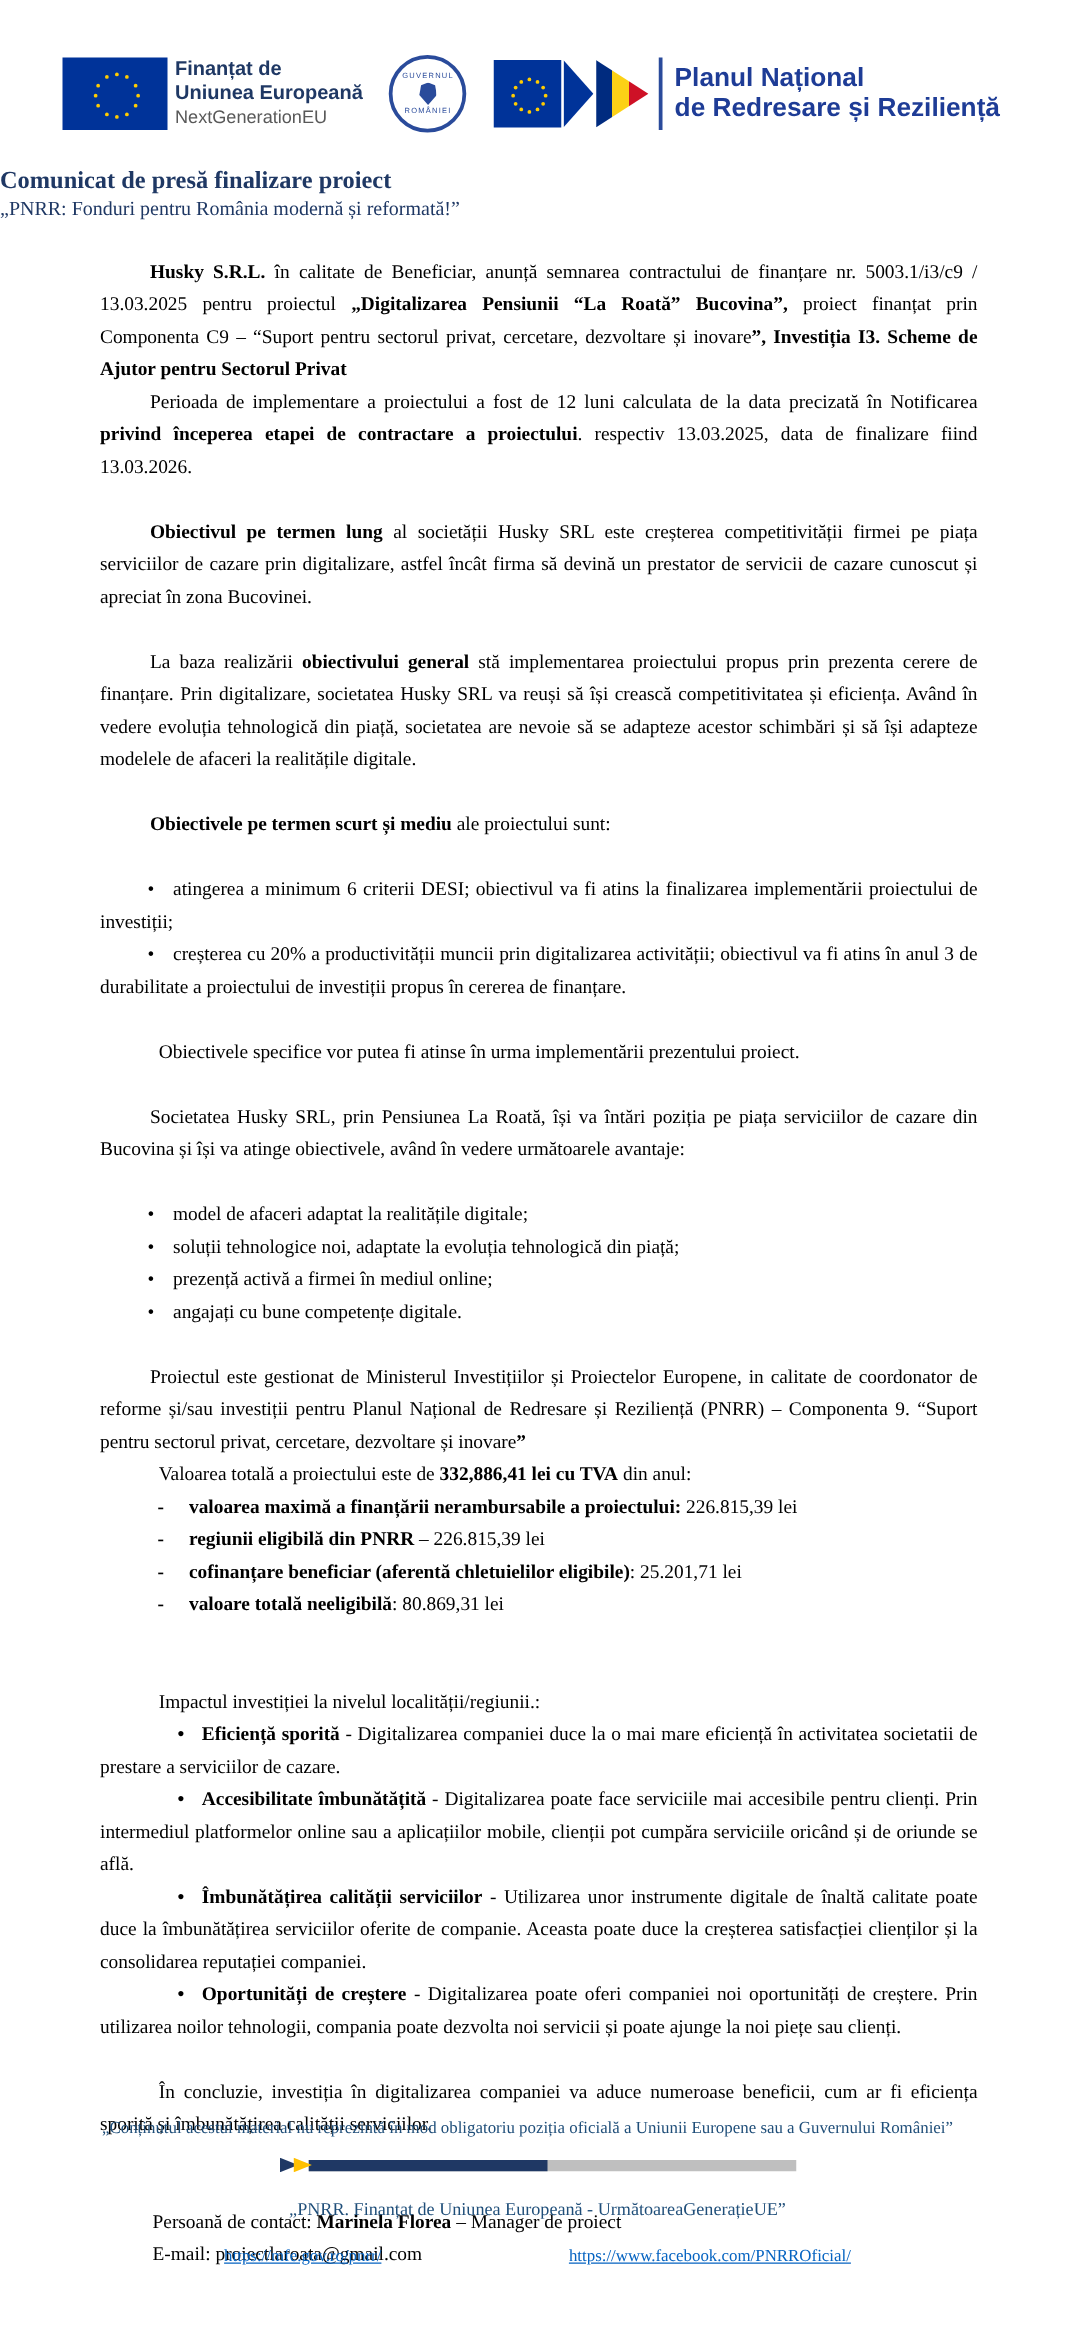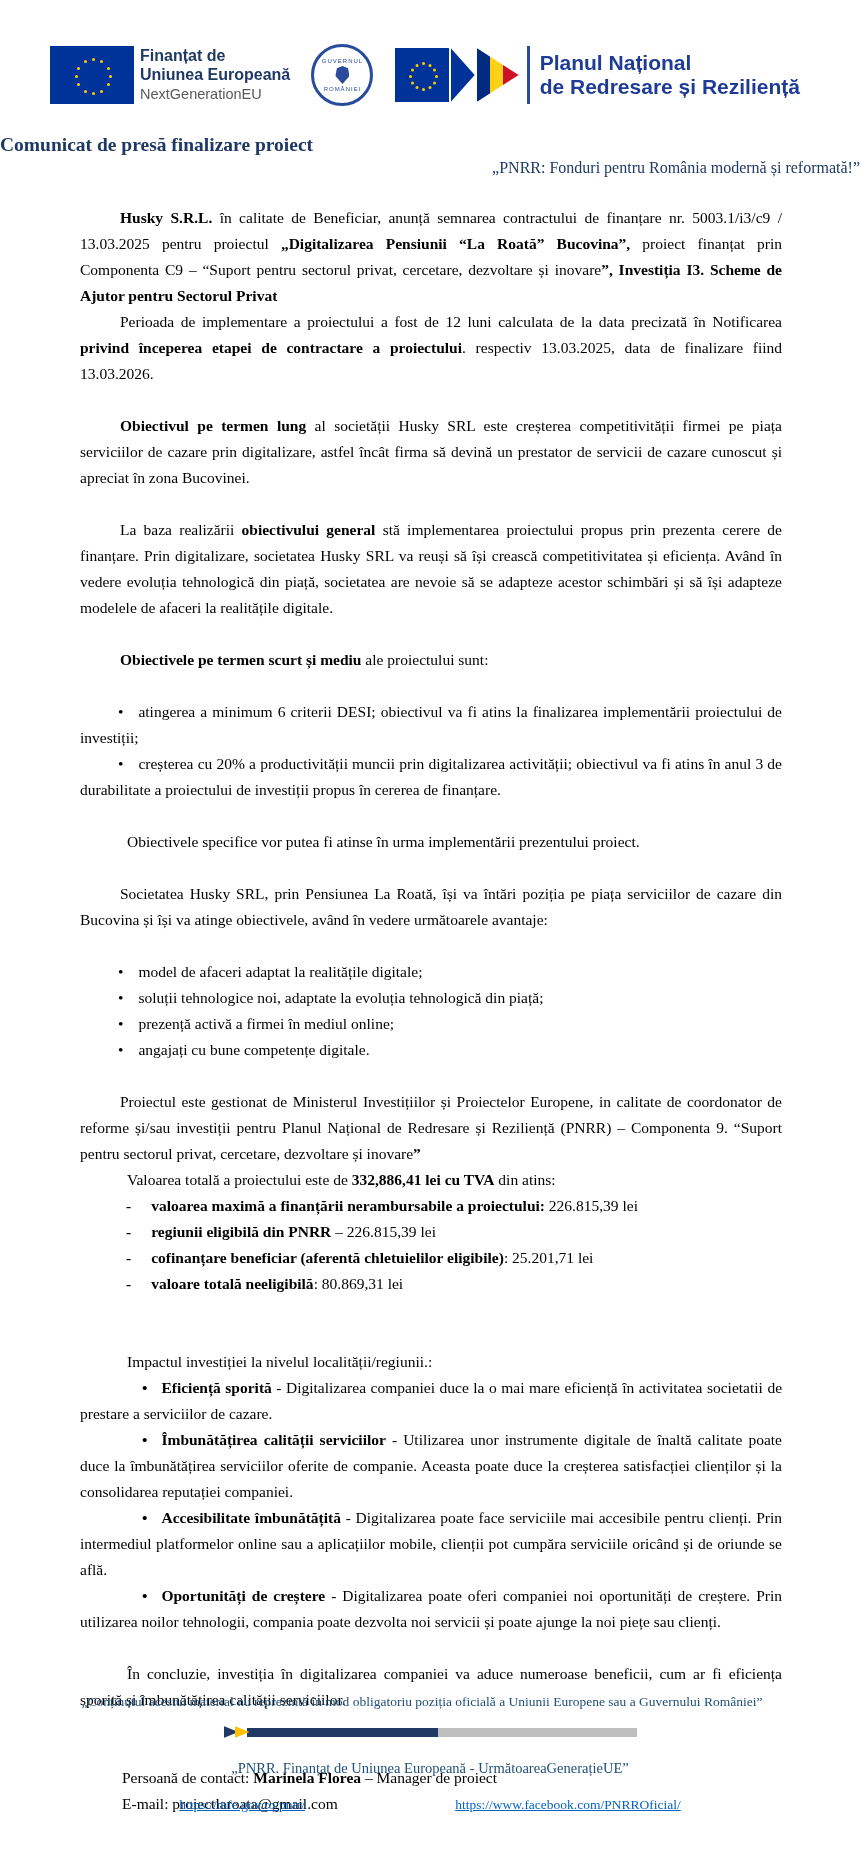--- a/index.html
+++ b/index.html
@@ -33,21 +33,21 @@
     -6.5px 11px 0 0 #FFCC00,-11px 6.5px 0 0 #FFCC00,-13px 0px 0 0 #FFCC00,-11px -6.5px 0 0 #FFCC00,-6.5px -11px 0 0 #FFCC00;}
   .arrow-navy{width:24px;height:54px;background:#003399;clip-path:polygon(0 0,100% 50%,0 100%);flex:0 0 auto;}
   .arrow-tricolor{width:42px;height:54px;clip-path:polygon(0 0,100% 50%,0 100%);flex:0 0 auto;
     background:linear-gradient(90deg,#002B7F 0 30%,#FCD116 30% 62%,#CE1126 62% 100%);}
   .pnrr-divider{width:3px;height:58px;background:#2A4B9B;margin:0 8px 0 6px;flex:0 0 auto;}
   .pnrr-text{font-family:"Liberation Sans",sans-serif;font-weight:bold;color:#1E3C96;
              font-size:21px;line-height:1.12;}
 
   
   .title{margin-top:24px;text-align:left;font-weight:bold;font-size:19.5px;color:#1F3864;}
-  .subtitle{margin-top:3px;text-align:right;font-size:16px;color:#1F3864;}
+  .subtitle{margin-top:3px;text-align:left;font-size:16px;color:#1F3864;}
 
   
   .doc{margin:28px 78px 0 80px;font-size:15.5px;line-height:26px;}
   .p{margin:0;text-align:justify;}
   .p .b,.b{font-weight:bold;}
   .ind{text-indent:40px;}
   .ind3{text-indent:47px;}
   .contact{margin-left:42px;text-align:left;}
   .bullet1{text-indent:38px;}
   .bullet2{text-indent:38px;}
@@ -123,30 +123,30 @@
       <p class="p ind3"><span>Obiectivele specifice vor putea fi atinse în urma implementării prezentului proiect.</span></p>
       <div class="gap md"></div>
       <p class="p ind"><span>Societatea Husky SRL, prin Pensiunea La Roată, își va întări poziția pe piața serviciilor de cazare din Bucovina și își va atinge obiectivele, având în vedere următoarele avantaje:</span></p>
       <div class="gap md"></div>
       <p class="p bullet2"><span class="marker">•</span><span>model de afaceri adaptat la realitățile digitale;</span></p>
       <p class="p bullet2"><span class="marker">•</span><span>soluții tehnologice noi, adaptate la evoluția tehnologică din piață;</span></p>
       <p class="p bullet2"><span class="marker">•</span><span>prezență activă a firmei în mediul online;</span></p>
       <p class="p bullet2"><span class="marker">•</span><span>angajați cu bune competențe digitale.</span></p>
       <div class="gap md"></div>
       <p class="p ind"><span>Proiectul este gestionat de  Ministerul Investițiilor și Proiectelor Europene, in calitate de coordonator de reforme și/sau investiții pentru Planul Național de Redresare și Reziliență (PNRR) – Componenta 9. “Suport pentru sectorul privat, cercetare, dezvoltare și inovare</span><span class="b">”</span></p>
-      <p class="p ind3"><span>Valoarea totală a proiectului este de </span><span class="b">332,886,41 lei cu TVA</span><span> din atins:</span></p>
+      <p class="p ind3"><span>Valoarea totală a proiectului este de </span><span class="b">332,886,41 lei cu TVA</span><span> din anul:</span></p>
       <p class="p dash"><span class="marker b">-</span><span class="b">valoarea maximă a finanțării nerambursabile a proiectului:</span><span> 226.815,39 lei</span></p>
       <p class="p dash"><span class="marker b">-</span><span class="b">regiunii eligibilă din PNRR</span><span> – 226.815,39 lei</span></p>
       <p class="p dash"><span class="marker b">-</span><span class="b">cofinanțare beneficiar (aferentă chletuielilor eligibile)</span><span>: 25.201,71 lei</span></p>
       <p class="p dash"><span class="marker b">-</span><span class="b">valoare totală neeligibilă</span><span>: 80.869,31 lei</span></p>
       <div class="gap xl"></div>
       <p class="p ind3"><span>Impactul investiției la nivelul localității/regiunii.:</span></p>
       <p class="p impact"><span class="marker b">•</span><span class="b">Eficiență sporită</span><span> - Digitalizarea companiei duce la o mai mare eficiență în activitatea societatii de prestare a serviciilor de cazare.</span></p>
+      <p class="p impact"><span class="marker b">•</span><span class="b">Accesibilitate îmbunătățită</span><span> - Digitalizarea poate face serviciile mai accesibile pentru clienți. Prin intermediul platformelor online sau a aplicațiilor mobile, clienții pot cumpăra serviciile oricând și de oriunde se află.</span></p>
       <p class="p impact"><span class="marker b">•</span><span class="b">Îmbunătățirea calității serviciilor</span><span> - Utilizarea unor instrumente digitale de înaltă calitate poate duce la îmbunătățirea serviciilor oferite de companie. Aceasta poate duce la creșterea satisfacției clienților și la consolidarea reputației companiei.</span></p>
-      <p class="p impact"><span class="marker b">•</span><span class="b">Accesibilitate îmbunătățită</span><span> - Digitalizarea poate face serviciile mai accesibile pentru clienți. Prin intermediul platformelor online sau a aplicațiilor mobile, clienții pot cumpăra serviciile oricând și de oriunde se află.</span></p>
       <p class="p impact"><span class="marker b">•</span><span class="b">Oportunități de creștere</span><span> - Digitalizarea poate oferi companiei noi oportunități de creștere. Prin utilizarea noilor tehnologii, compania poate dezvolta noi servicii și poate ajunge la noi piețe sau clienți.</span></p>
       <div class="gap md"></div>
       <p class="p ind3"><span>În concluzie, investiția în digitalizarea companiei va aduce numeroase beneficii, cum ar fi eficiența sporită și îmbunătățirea calității serviciilor.</span></p>
       <div class="gap xl"></div>
       <p class="p contact"><span>Persoană de contact: </span><span class="b">Marinela Florea</span><span> – Manager de proiect</span></p>
       <p class="p contact"><span>E-mail: proiectlaroata@gmail.com</span></p>
     </div>
 
   <div class="footer-disclaimer">„Conținutul acestui material nu reprezintă în mod obligatoriu poziția oficială a Uniunii Europene sau a Guvernului României”</div>
   <div class="bar-row">

